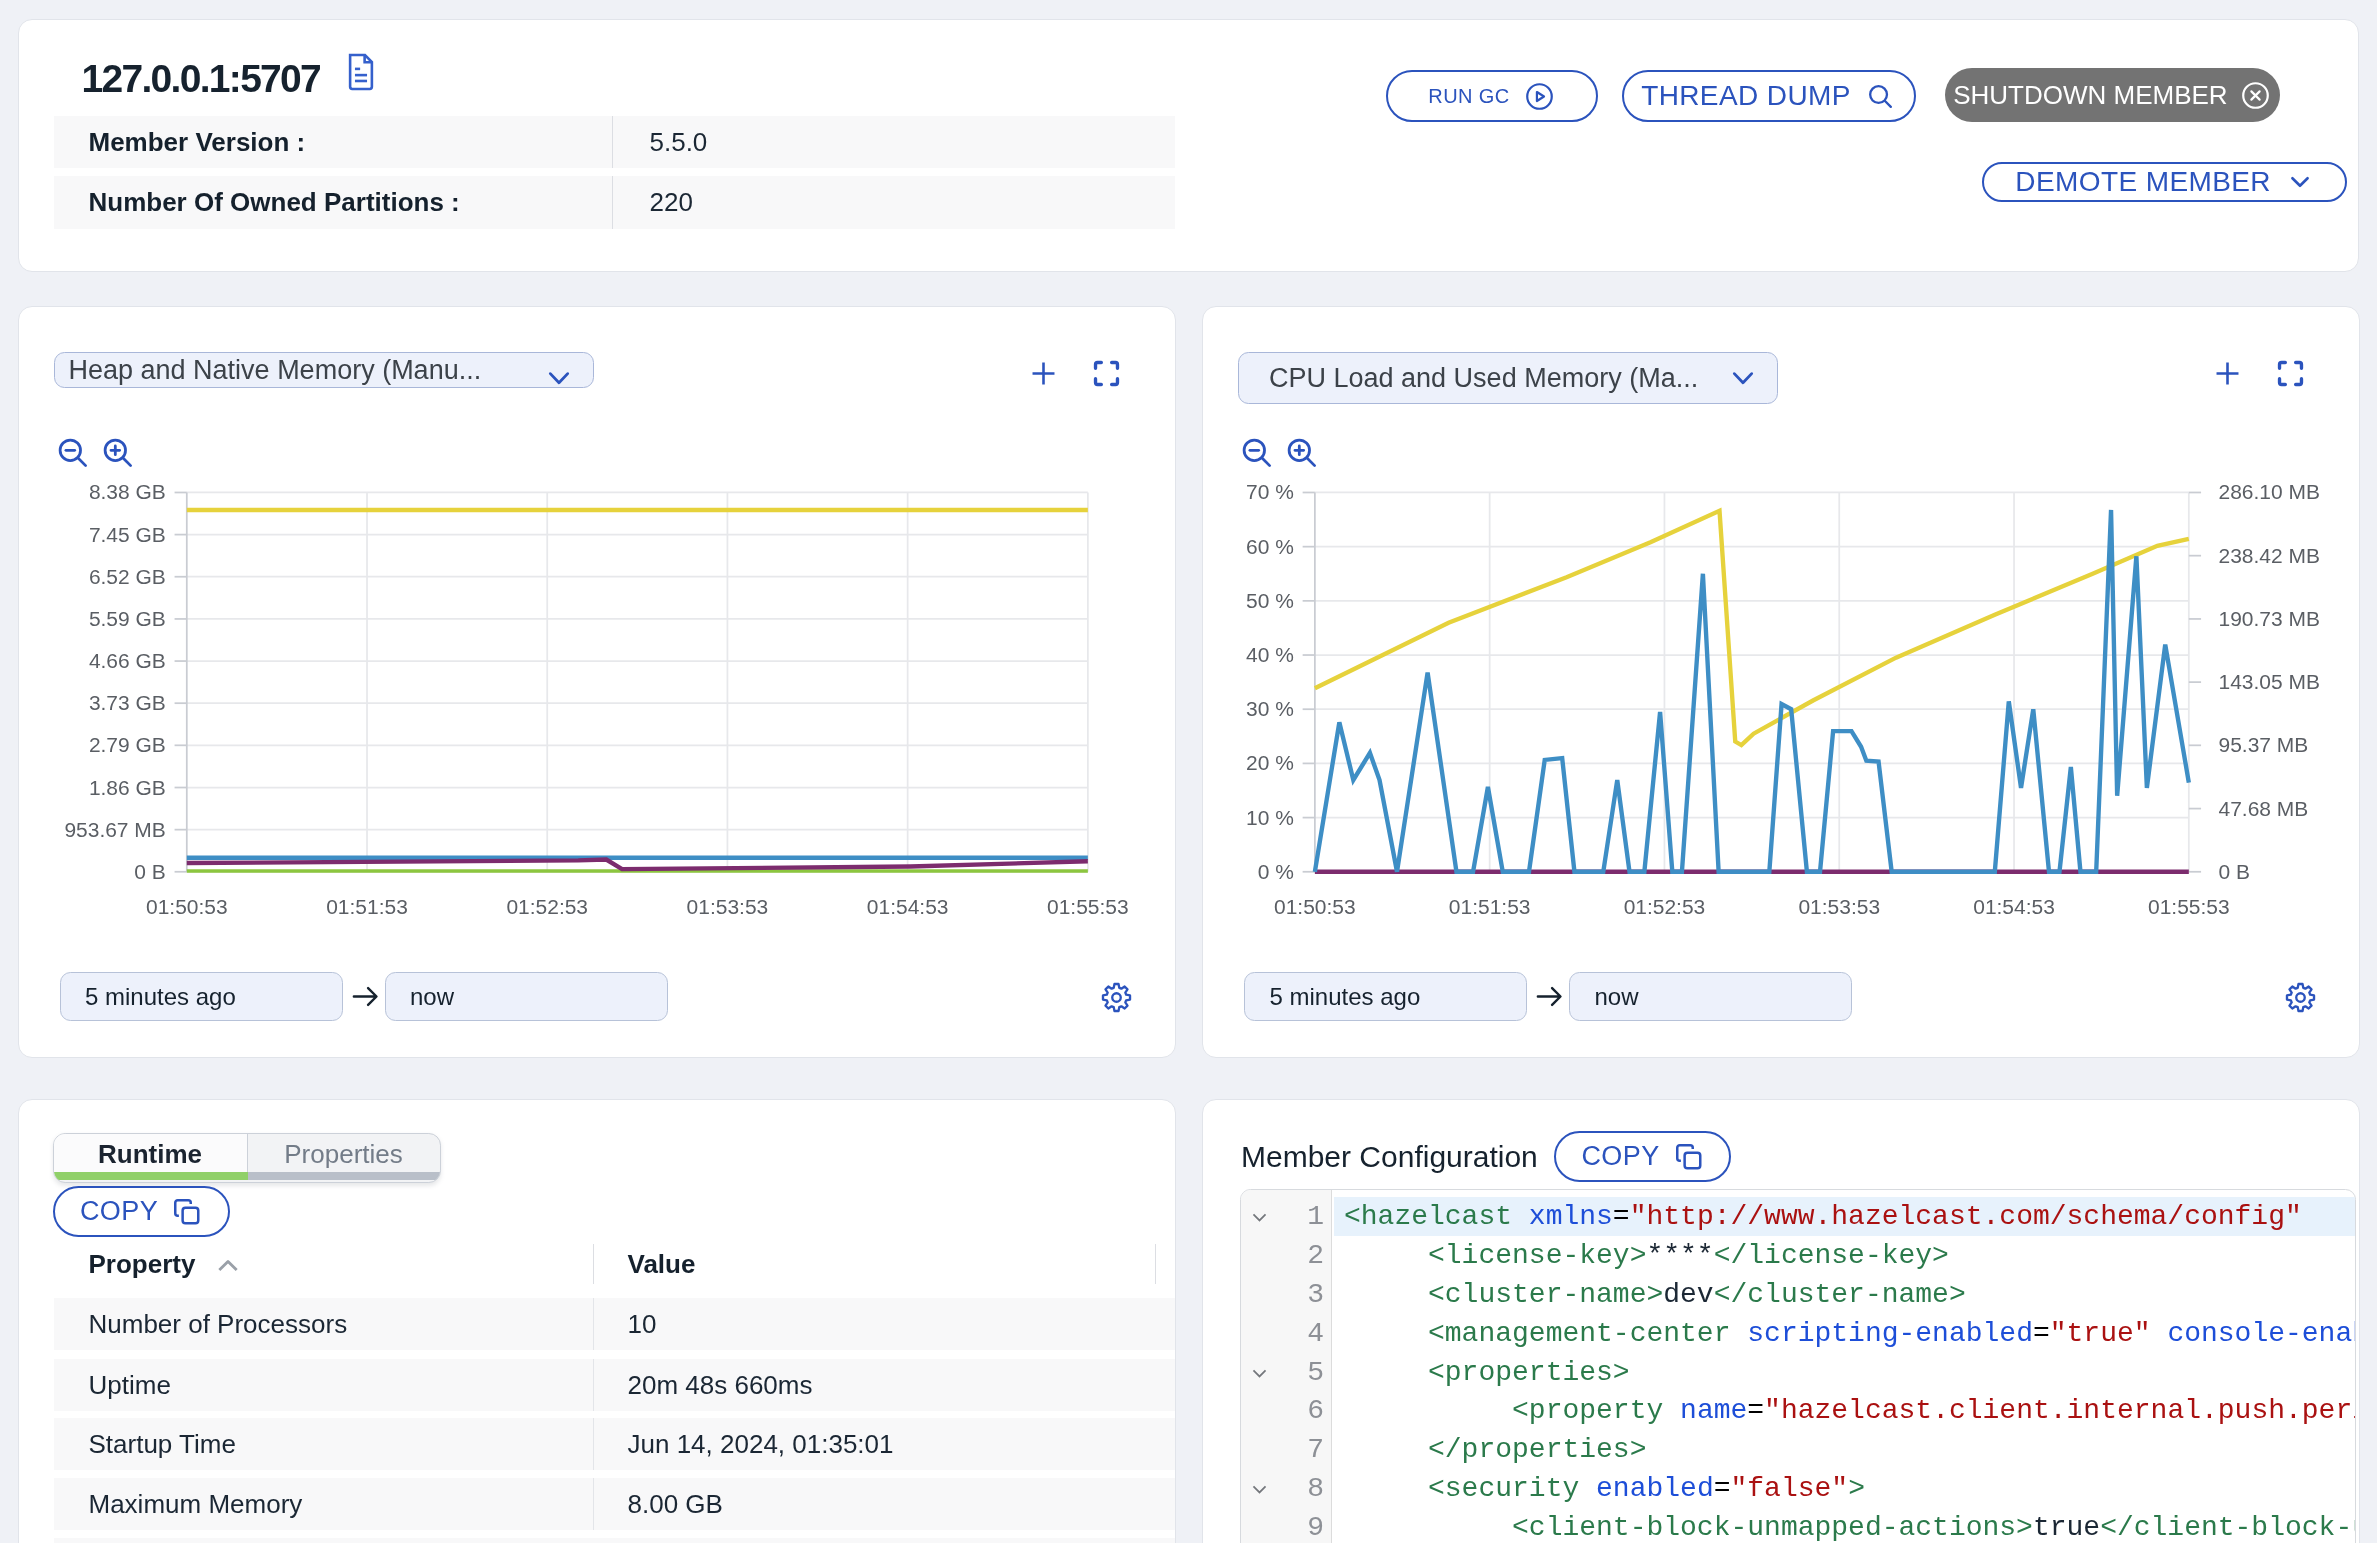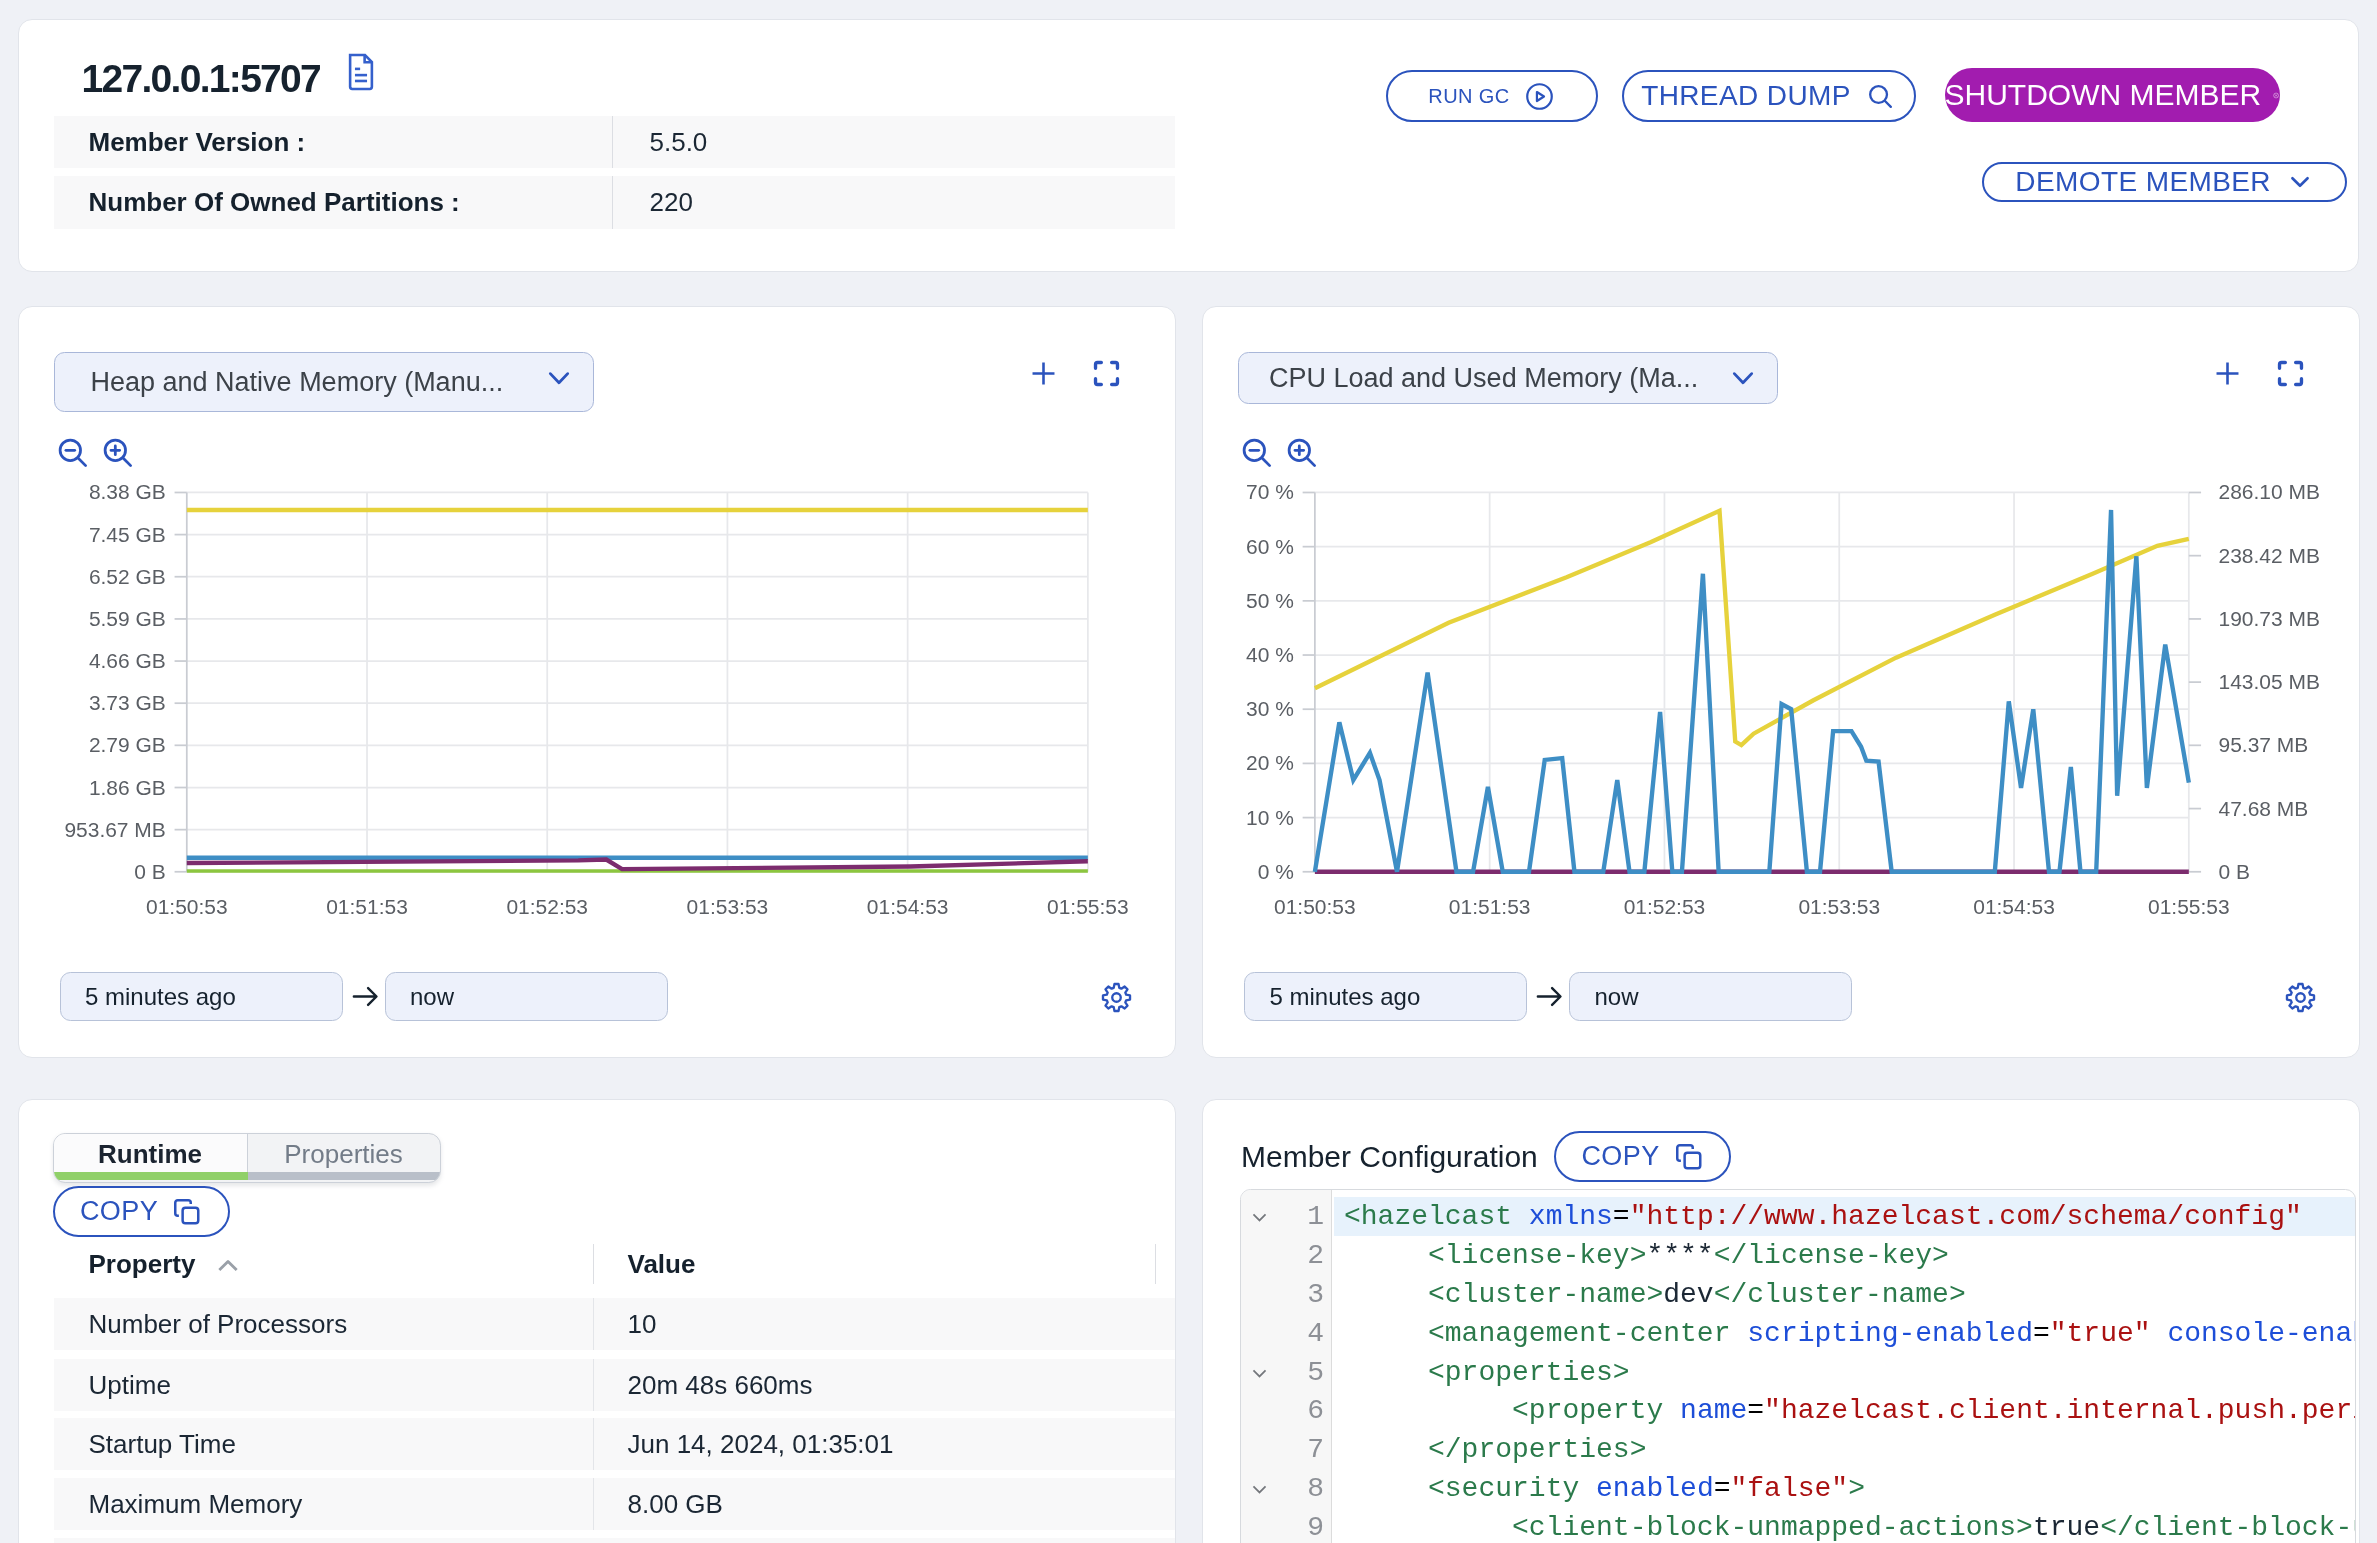--- a/index.html
+++ b/index.html
@@ -50,35 +50,35 @@
       <circle cx="12" cy="12" r="9.5"></circle>
         <path d="M10 8.5 L15.5 12 L10 15.5 Z" stroke-linejoin="round"></path>
       </svg>
   </div>
   <div class="pill bpill" style="left:1603px;top:50px;width:294px;height:52px;font-size:28px;gap:14px;">THREAD DUMP
     <svg width="31" height="31" viewBox="0 0 24 24" fill="none" stroke="#2b53bd" stroke-width="1.8">
       <circle cx="10.5" cy="10.5" r="6.5"></circle>
         <path d="M15.3 15.3 L20 20" stroke-linecap="round"></path>
       </svg>
   </div>
-  <div class="pill" style="left:1926px;top:48px;width:335px;height:54px;font-size:30px;gap:12.2px;letter-spacing:0;background:#a21caf;color:#fff;">SHUTDOWN MEMBER
+  <div class="pill" style="left:1926px;top:48px;width:335px;height:54px;font-size:26px;gap:12.2px;letter-spacing:0;background:#737373;color:#fff;">SHUTDOWN MEMBER
     <svg width="31" height="31" viewBox="0 0 24 24" fill="none" stroke="#fff" stroke-width="1.7">
       <circle cx="12" cy="12" r="9.5"></circle>
         <path d="M8.8 8.8 L15.2 15.2 M15.2 8.8 L8.8 15.2" stroke-linecap="round"></path>
       </svg>
   </div>
   <div class="pill bpill" style="left:1963px;top:142px;width:365px;height:40px;font-size:28px;gap:15.7px;">DEMOTE MEMBER
     <svg width="26" height="26" viewBox="0 0 24 24" fill="none" stroke="#2b53bd" stroke-width="2.4">
       <path d="M5 8.5 L12 15.5 L19 8.5" stroke-linecap="round" stroke-linejoin="round"></path>
       </svg>
   </div>
 </div>
 
 <div class="card" style="left:17.5px;top:306px;width:1158px;height:752px;">
-  <div class="sel" style="left:35px;top:45px;width:540px;height:60px;padding-left:36px;">Heap and Native Memory (Manu...
+  <div class="sel" style="left:35px;top:45px;width:540px;height:36px;padding-left:14px;">Heap and Native Memory (Manu...
     <svg class="abs" style="right:21px;top:14px;" width="26" height="23" viewBox="0 0 24 20" fill="none" stroke="#2b53bd" stroke-width="2.6">
         <path d="M4 5.5 L12 14 L20 5.5" stroke-linecap="round" stroke-linejoin="round"></path>
       </svg>
   </div>
   <svg class="abs" style="left:1009px;top:51px;" width="31" height="31" viewBox="0 0 24 24" stroke="#2b53bd" stroke-width="2" fill="none">
       <path d="M12 3.5 V20.5 M3.5 12 H20.5"></path>
     </svg>
   <svg class="abs" style="left:1072px;top:51px;" width="31" height="31" viewBox="0 0 24 24" stroke="#2b53bd" stroke-width="2.6" fill="none" stroke-linecap="round">
     <path d="M3.5 8 V5 A1.5 1.5 0 0 1 5 3.5 H8"></path>
       <path d="M16 3.5 H19 A1.5 1.5 0 0 1 20.5 5 V8"></path>

